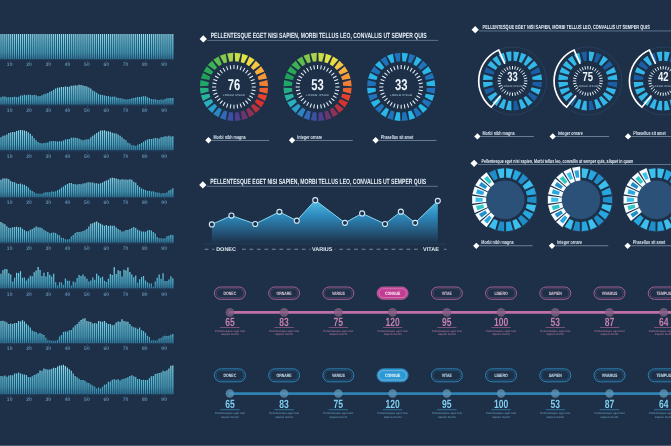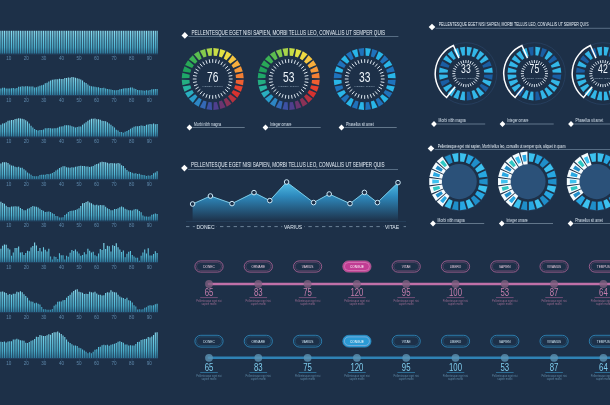--- a/index.html
+++ b/index.html
@@ -1,17 +1,17 @@
 <!DOCTYPE html>
 <html><head>
 <meta charset="utf-8">
 <style>
   html,body{margin:0;padding:0;background:#1d3048;}
   body{width:610px;height:405px;overflow:hidden;font-family:"Liberation Sans",sans-serif;}
-  #root{position:relative;width:610px;height:405px;background:#ffffff;}
+  #root{position:relative;width:610px;height:405px;background:#ffffff;font-weight:bold;}
   svg{display:block;position:absolute;left:0;top:0;}
   text{font-family:"Liberation Sans",sans-serif;-webkit-font-smoothing:antialiased;}
   #root{-webkit-font-smoothing:antialiased;}
 </style>
 </head>
 <body>
 
 <div id="root">
   <svg id="canvas" width="610" height="405" viewBox="0 0 610 405">
     <defs id="svgdefs">

